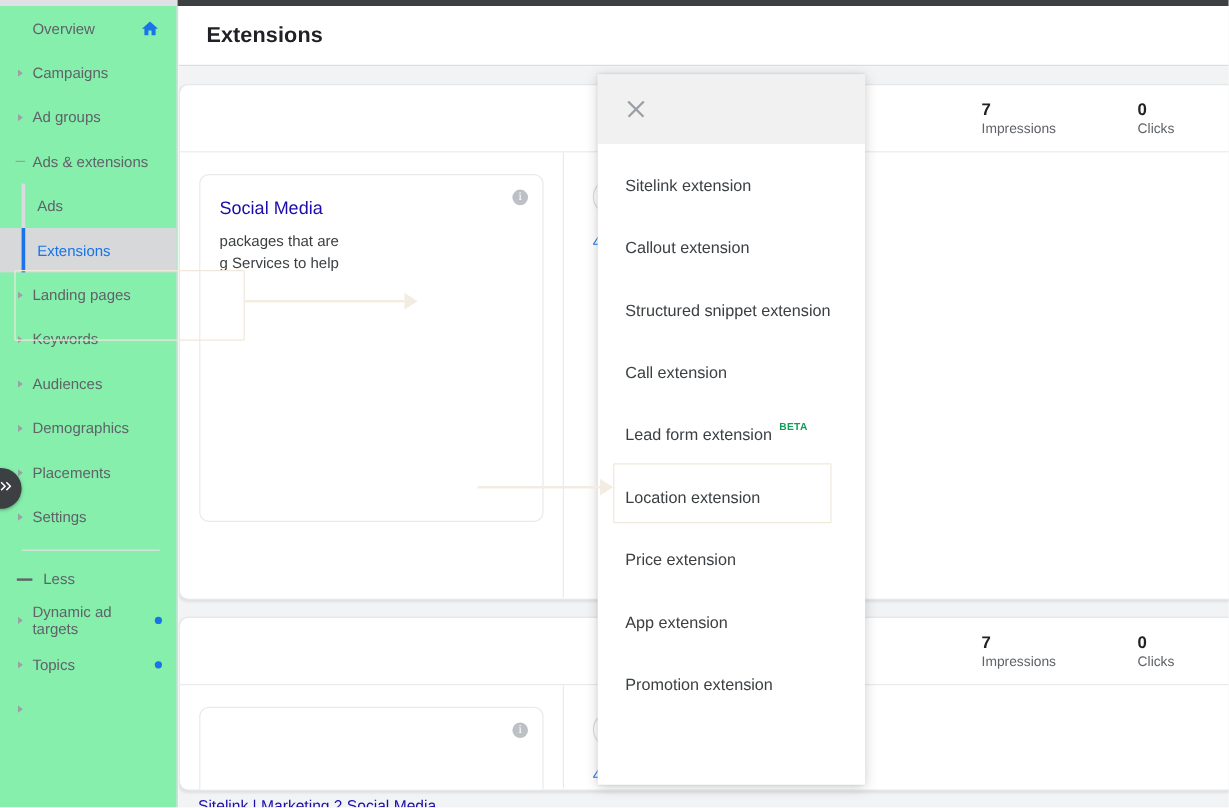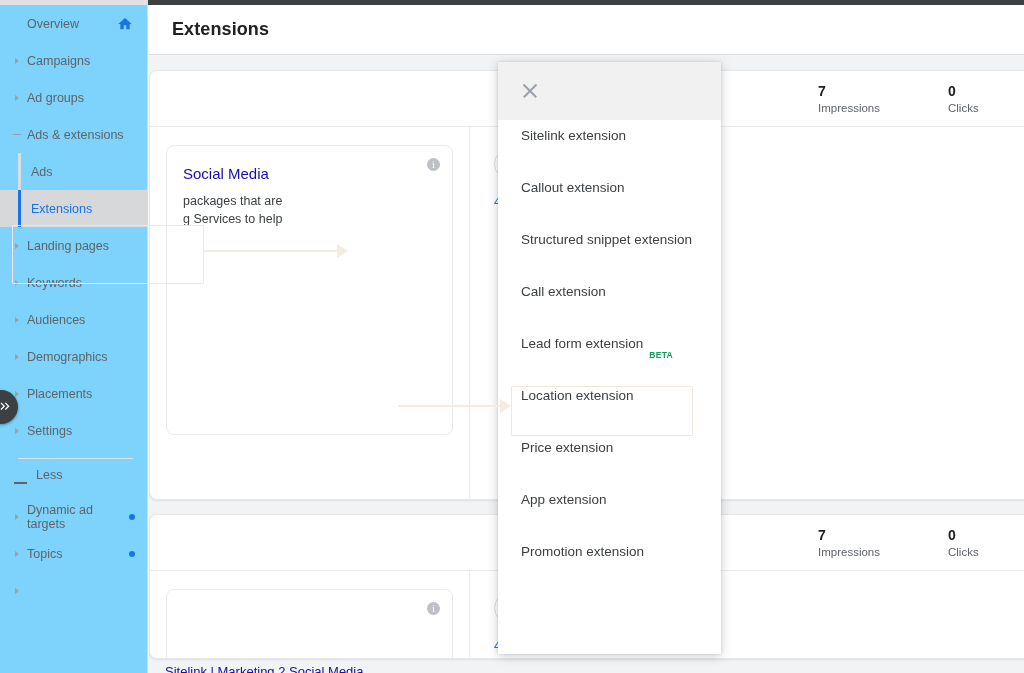--- a/index.html
+++ b/index.html
@@ -18,21 +18,21 @@
     background: #3c4043;
   }
   .top-strip-light {
     position: absolute; left: 0; top: 0; width: 148px; height: 5px;
     background: #dfe1e5;
   }
 
   
   .sidebar {
     position: absolute; left: 0; top: 5px; width: 148px; height: 668px;
-    background: #7dd3fc;
+    background: #86efac;
     border-right: 1px solid #dadce0;
     overflow: hidden;
   }
   .nav-item {
     position: relative;
     display: flex; align-items: center;
     height: 37px;
     padding-left: 27px; padding-right: 10px;
     font-size: 12.5px; color: #5f6368;
     white-space: nowrap;
@@ -83,21 +83,21 @@
     color: #1a73e8;
   }
   .nav-sub.active::before {
     content: ""; position: absolute; left: 18px; top: 0; bottom: 0;
     width: 3px; background: #1a73e8;
   }
   .nav-divider {
     margin: 9px 14px 9px 18px; height: 1px; background: #e0e0e0;
   }
   .nav-less {
-    position: relative; display: flex; align-items: flex-start;
+    position: relative; display: flex; align-items: center;
     height: 30px; padding-left: 36px;
     font-size: 12.5px; color: #5f6368;
   }
   .nav-less::before {
     content: ""; position: absolute; left: 14px; top: 50%; margin-top: -1px;
     width: 13px; height: 2px; background: #5f6368;
   }
 
   
   .edge-toggle {
@@ -196,21 +196,21 @@
   }
   .close-x { width: 18px; height: 18px; position: relative; }
   .close-x::before, .close-x::after {
     content: ""; position: absolute; left: 0; top: 8px;
     width: 18px; height: 1.6px; background: #9aa0a6;
   }
   .close-x::before { transform: rotate(45deg); }
   .close-x::after  { transform: rotate(-45deg); }
   .dd-list { padding-top: 8px; }
   .dd-item {
-    height: 52px; display: flex; align-items: flex-start;
+    height: 52px; display: flex; align-items: center;
     padding-left: 23px; 
     font-size: 13.5px; color: #3c4043;
     white-space: nowrap;
   }
   .dd-item .beta {
     font-size: 8.5px; color: #0f9d58; font-weight: bold;
     margin-left: 6px; align-self: flex-start; margin-top: 14px;
     letter-spacing: .3px;
   }
 

